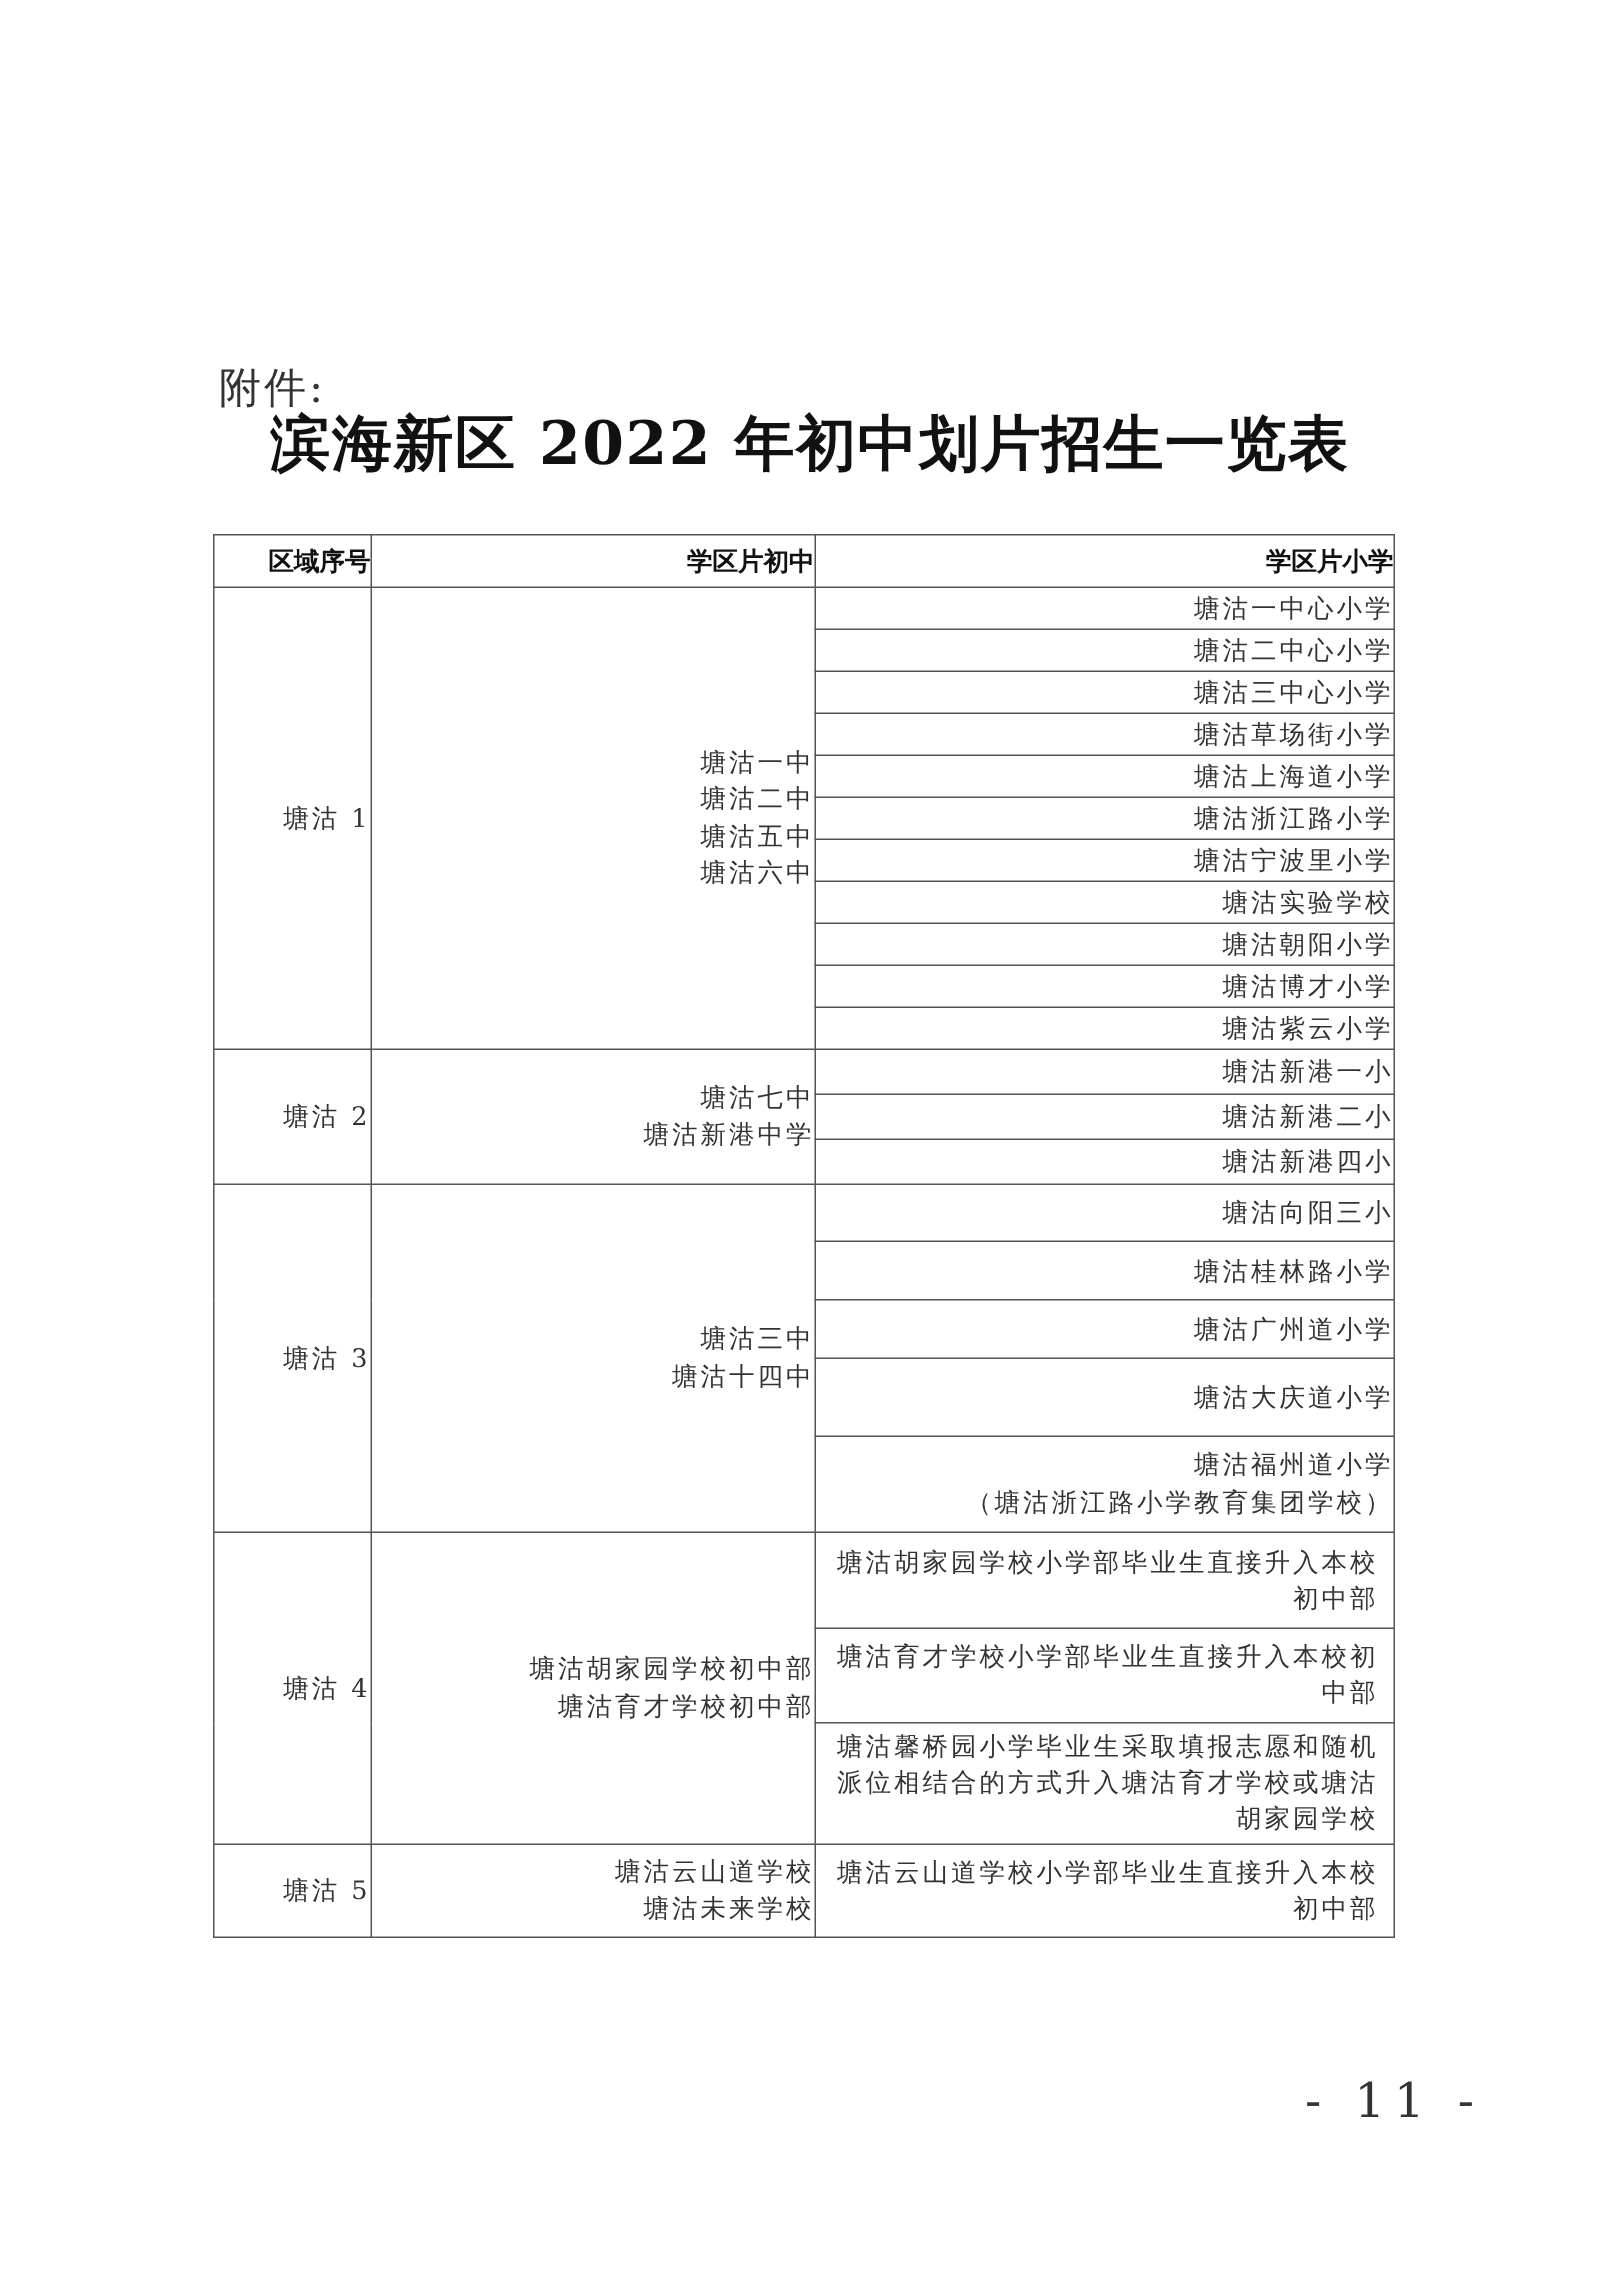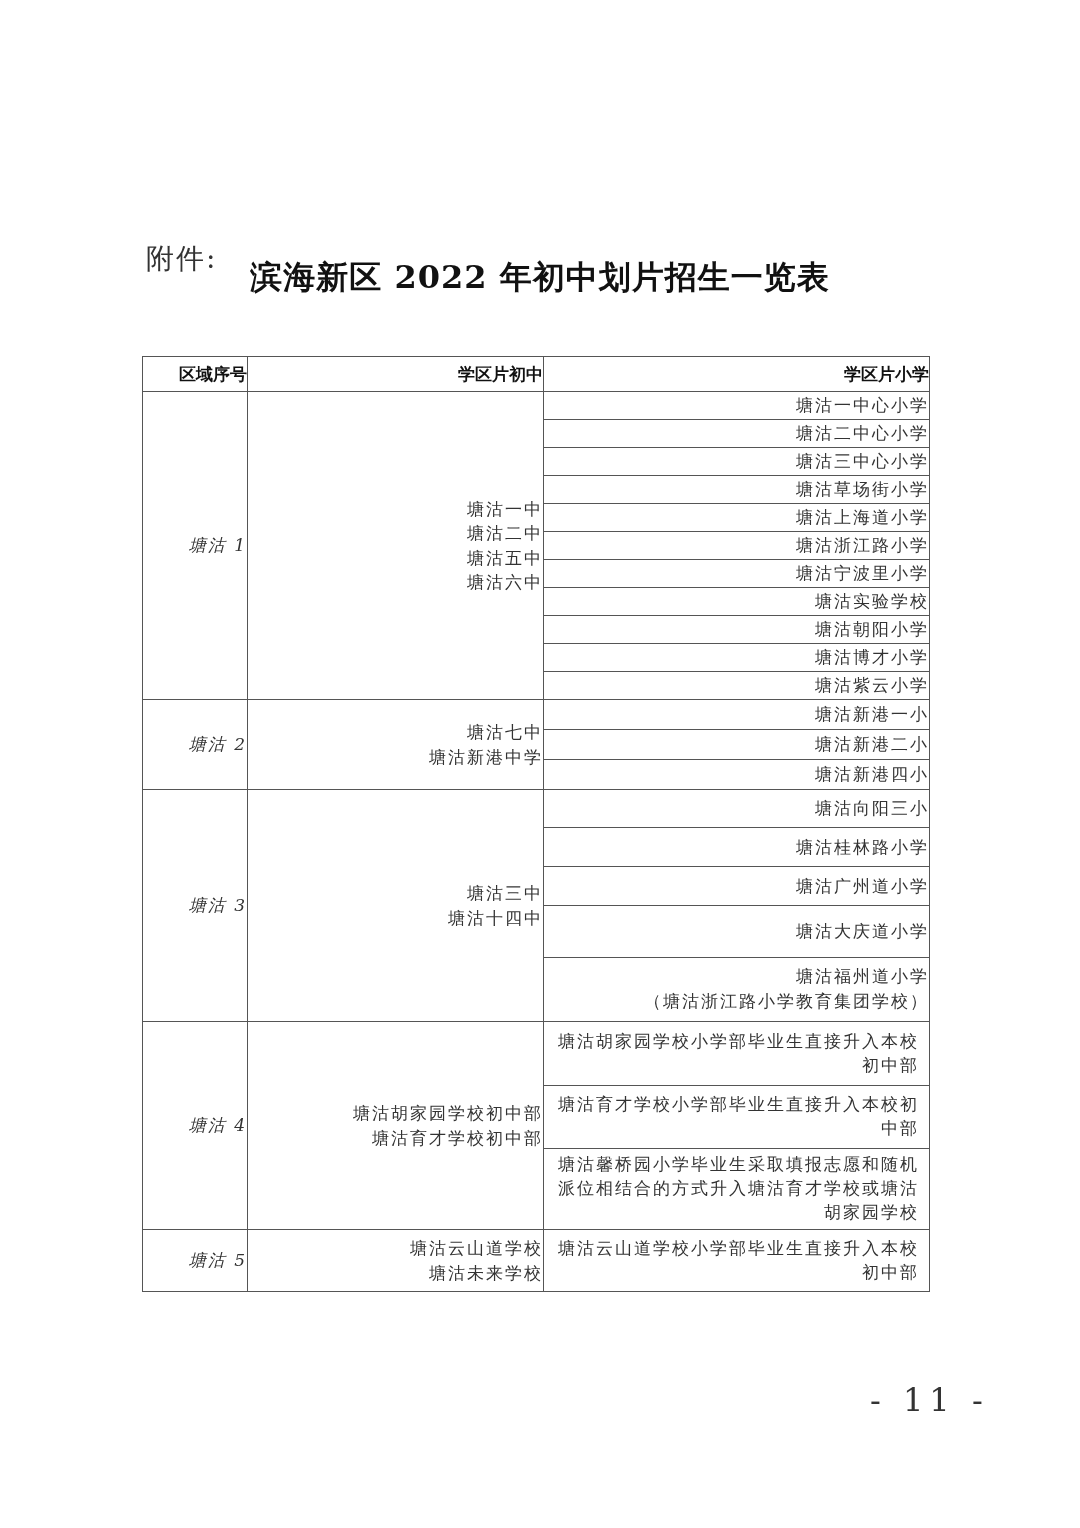--- a/index.html
+++ b/index.html
@@ -5,43 +5,43 @@
   html, body { margin: 0; padding: 0; background: #ffffff; }
   body {
     width: 1080px; height: 1528px; position: relative; overflow: hidden;
     font-family: "DejaVu Serif", "Liberation Serif", serif; color: #2a2a2a;
   }
   .attach {
     position: absolute; left: 146px; top: 192px;
     font-size: 28px; letter-spacing: 2px; color: #333; margin-top: 48px;
   }
   .title {
-    position: absolute; left: 0; width: 1080px; top: 256px; text-align: center;
-    font-size: 32px; font-weight: bold; color: #111; letter-spacing: 1px;
+    position: absolute; left: 0; width: 1080px; top: 268px; text-align: center;
+    font-size: 40px; font-weight: bold; color: #111; letter-spacing: 1px;
     font-family: "DejaVu Serif", "Liberation Serif", serif;
   }
   table.grid {
     position: absolute; left: 142px; top: 356px; width: 787px;
     border-collapse: collapse; table-layout: fixed;
     font-size: 17px; color: #333;
   }
   table.grid td, table.grid th {
     border: 1.5px solid #555; padding: 0; text-align: right; vertical-align: middle;
   }
   table.grid th {
     height: 34px; font-weight: bold; font-size: 17px; color: #111;
     font-family: "DejaVu Sans", "Liberation Sans", sans-serif;
   }
   col.c1 { width: 105px; }
   col.c2 { width: 296px; }
   col.c3 { width: 386px; }
   .mid-lines div { line-height: 24.5px; letter-spacing: 2px; }
-  .prim { letter-spacing: 2px; font-family: Liberation Serif, serif; }
+  .prim { letter-spacing: 2px; }
   .prim.left { text-align: right; padding: 4px 10px; line-height: 24px; }
-  .region { letter-spacing: 2px; font-style: italic; }
+  .region { letter-spacing: 2px; }
   .pagenum {
     position: absolute; left: 870px; top: 1381px; font-size: 32px; color: #333;
     letter-spacing: 6px;
   }
 </style>
 </head>
 <body>
 
 <div class="attach">附件:</div>
 <div class="title">滨海新区 2022 年初中划片招生一览表</div>

